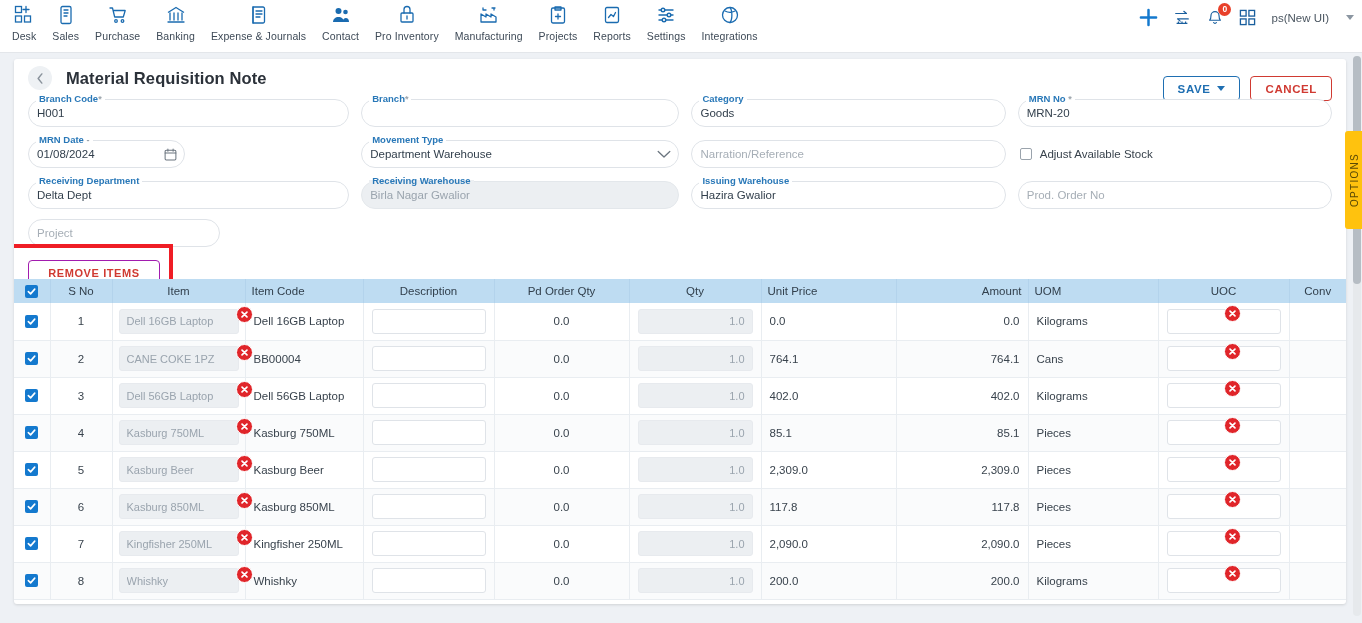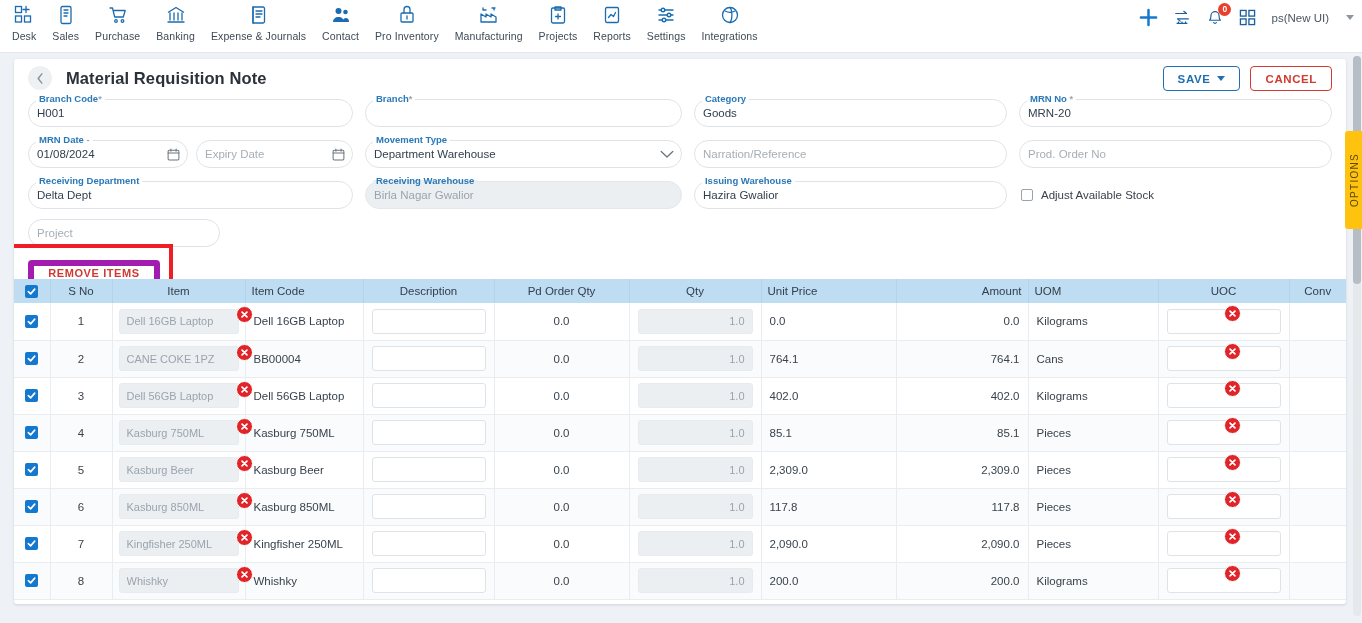--- a/index.html
+++ b/index.html
@@ -102,21 +102,21 @@
   }
   .page-title {
     margin-left: 14px;
     font-size: 16.5px;
     font-weight: bold;
     color: #2b3139;
     letter-spacing: .1px;
   }
   .head-actions {
     position: absolute;
-    right: 14px; top: 7px;
+    right: 14px; top: 17px;
     display: flex; gap: 10px;
   }
   .btn {
     font-size: 11.5px;
     font-weight: bold;
     letter-spacing: .6px;
     padding: 5px 14px;
     border-radius: 4px;
     background: #fff;
     cursor: pointer;
@@ -200,21 +200,21 @@
 
   
   .remove-wrap {
     position: relative;
     margin-top: 13px;
     margin-bottom: 9px;
     width: 132px;
     height: 26px;
   }
   .remove-btn {
-    border: 6px solid #a21caf;
+    border: 1px solid #a21caf;
     color: #d03a32;
     border-radius: 4px;
     font-size: 11px;
     font-weight: bold;
     letter-spacing: .6px;
     height: 26px;
     width: 132px;
     display: flex; align-items: center; justify-content: center;
     background: #fff;
     cursor: pointer;
@@ -548,29 +548,20 @@
               <span>MRN Date</span> <span class="req">-</span>
             </span>
             <input class="fld-val" value="01/08/2024" style="">
             <span class="fld-icon">
               <svg width="13" height="13" viewBox="0 0 14 14" fill="none" stroke="#6b757f" stroke-width="1.1">
                 <rect x="1.2" y="2.5" width="11.6" height="10.3" rx="1.2"></rect>
                   <path d="M1.2 5.4h11.6M4.2 1.2v2.4M9.8 1.2v2.4" stroke-linecap="round"></path>
               </svg>
             </span>
           </div>
-          <div class="fld">
-            <input class="fld-val" placeholder="Expiry Date" style="">
-            <span class="fld-icon">
-              <svg width="13" height="13" viewBox="0 0 14 14" fill="none" stroke="#6b757f" stroke-width="1.1">
-                <rect x="1.2" y="2.5" width="11.6" height="10.3" rx="1.2"></rect>
-                  <path d="M1.2 5.4h11.6M4.2 1.2v2.4M9.8 1.2v2.4" stroke-linecap="round"></path>
-              </svg>
-            </span>
-          </div>
         </div>
 
         <div class="frow">
           <div class="fld">
             <span class="fld-label">Receiving Department</span>
             <input class="fld-val" value="Delta Dept" style="">
           </div>
         </div>
       </div>
 
@@ -628,29 +619,29 @@
       <div class="col-d">
         <div class="frow">
           <div class="fld">
             <span class="fld-label">
               <span>MRN No</span> <span class="req">*</span>
             </span>
             <input class="fld-val" value="MRN-20" style="">
           </div>
         </div>
 
-        <div class="frow">
-          <div class="fld">
-            <input class="fld-val" placeholder="Prod. Order No" style="">
-          </div>
-        </div>
-
         <div class="frow chk-row">
           <span class="chk-box"></span>
           <span class="chk-label">Adjust Available Stock</span>
+        </div>
+
+        <div class="frow">
+          <div class="fld">
+            <input class="fld-val" placeholder="Prod. Order No" style="">
+          </div>
         </div>
       </div>
     </div>
 
     <div class="project-row">
       <div class="fld project-fld">
         <input class="fld-val" placeholder="Project" style="">
       </div>
     </div>
 

